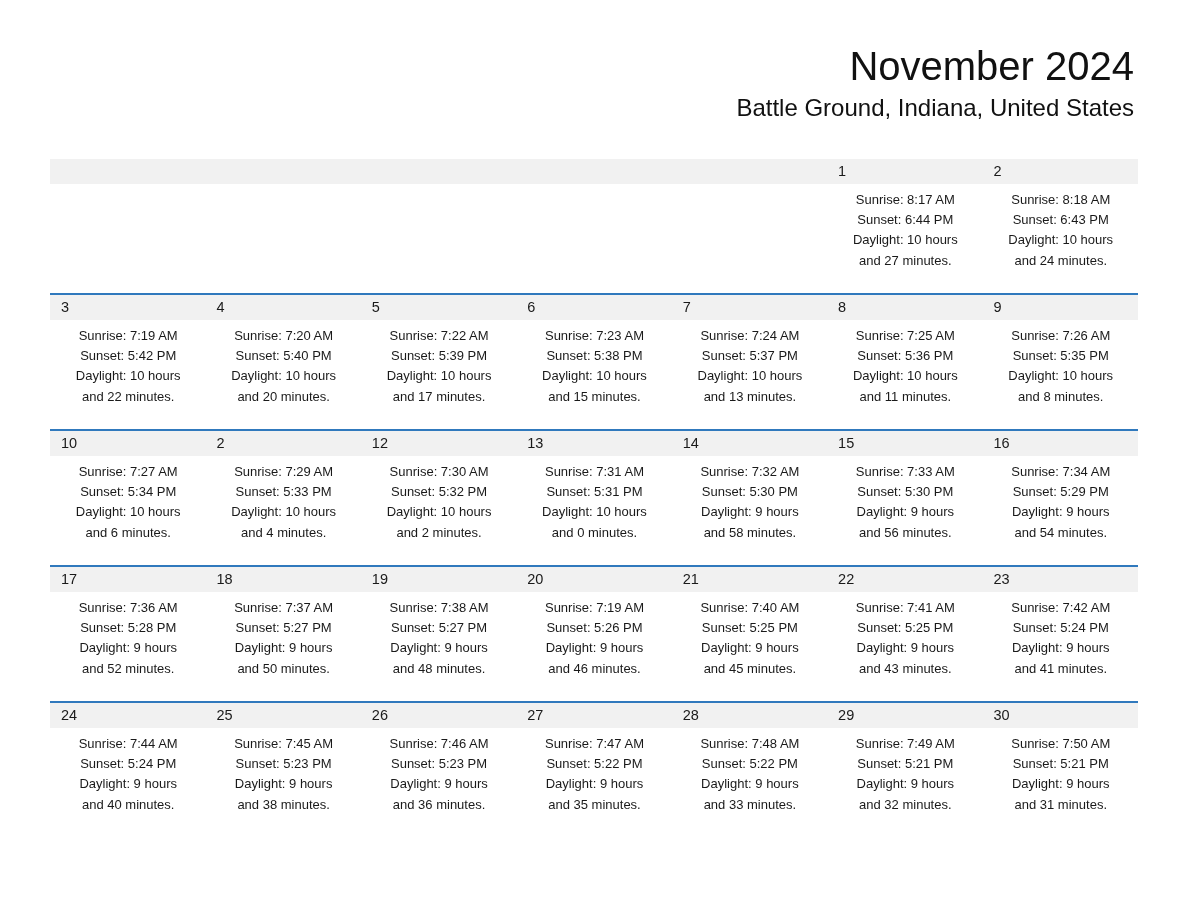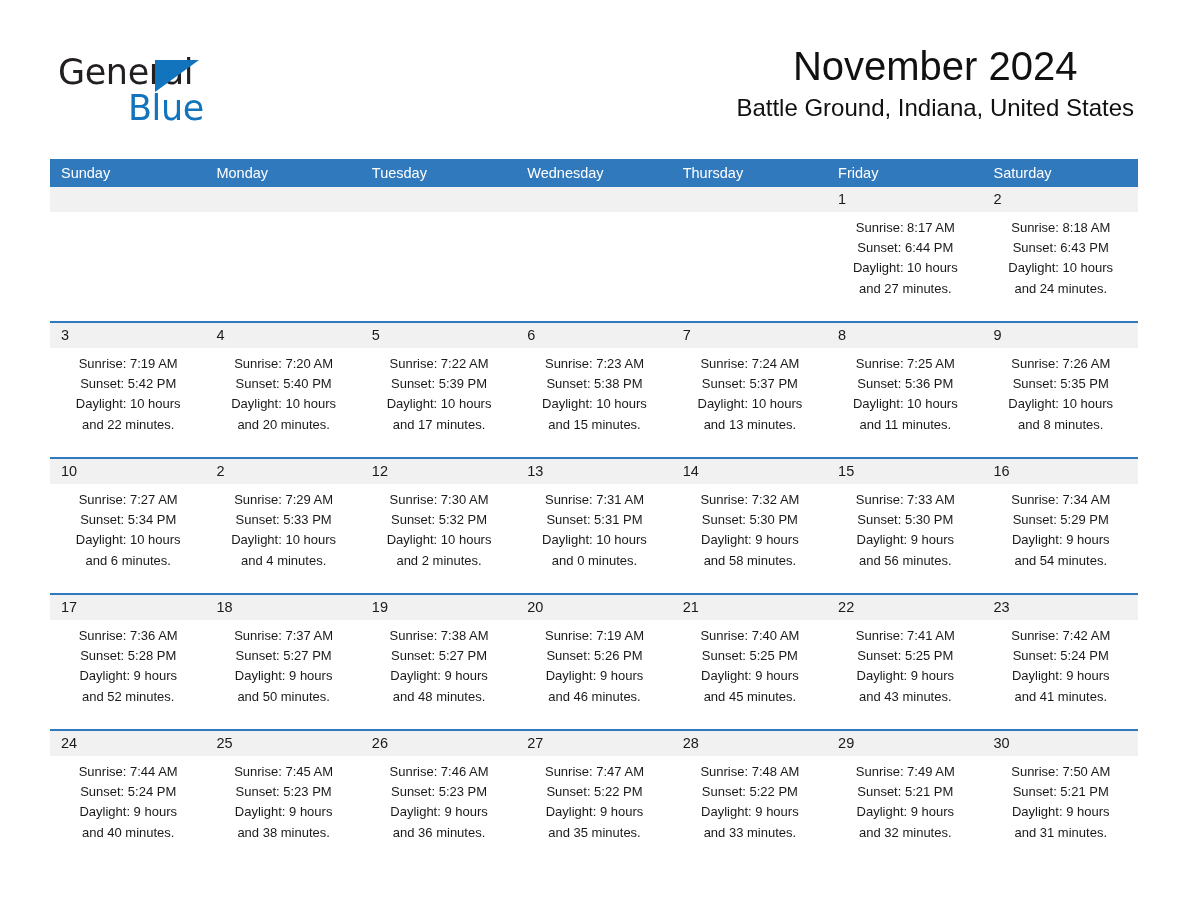--- a/index.html
+++ b/index.html
@@ -63,21 +63,21 @@
     line-height: 40px;
     letter-spacing: -0.4px;
     color: #1274bc;
     font-family: "DejaVu Sans", sans-serif;
     font-weight: 400;
   }
   .title-block {
     position: absolute;
     right: 54px;
     top: 0;
-    text-align: center;
+    text-align: right;
   }
   .cal-title {
     font-size: 40px;
     line-height: 52px;
     font-weight: 400;
     color: #111111;
     letter-spacing: 0px;
     white-space: nowrap;
   }
   .cal-subtitle {
@@ -147,44 +147,30 @@
   }
   .day-body div { white-space: nowrap; }
 </style>
 </head>
 <body>
 
 <div class="page">
 
   <div class="topbar">
 
-    <div class="logo">
-      <span class="logo-general">General</span>
-      <span class="logo-tri"></span>
-      <span class="logo-blue">Blue</span>
-    </div>
 
     <div class="title-block">
       <div class="cal-title">November 2024</div>
       <div class="cal-subtitle">Battle Ground, Indiana, United States</div>
     </div>
 
   </div>
 
   <div class="calendar">
 
-    <div class="weekday-row">
-      <div class="weekday-cell">Sunday</div>
-      <div class="weekday-cell">Monday</div>
-      <div class="weekday-cell">Tuesday</div>
-      <div class="weekday-cell">Wednesday</div>
-      <div class="weekday-cell">Thursday</div>
-      <div class="weekday-cell">Friday</div>
-      <div class="weekday-cell">Saturday</div>
-    </div>
 
     <div class="week-row first">
       <div class="day-cell empty">
         <div class="day-number"></div>
         <div class="day-body"></div>
       </div>
       <div class="day-cell empty">
         <div class="day-number"></div>
         <div class="day-body"></div>
       </div>

